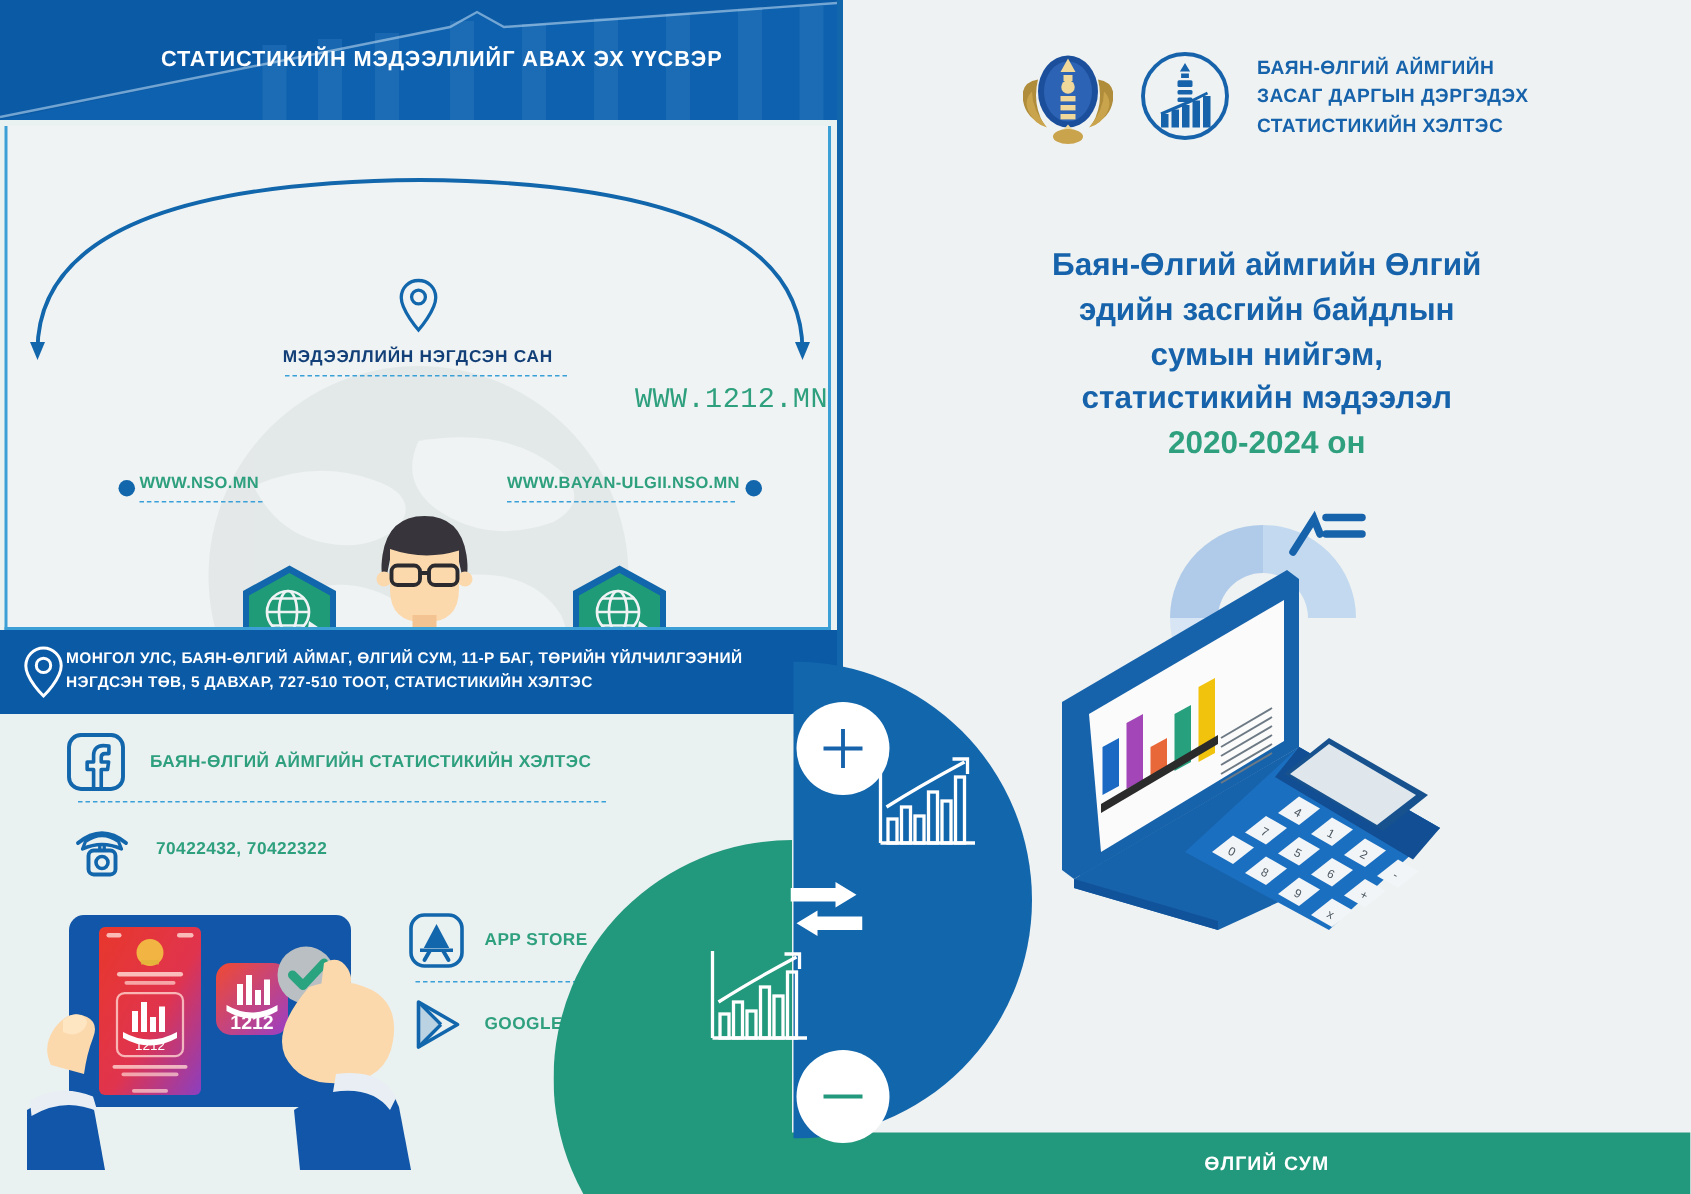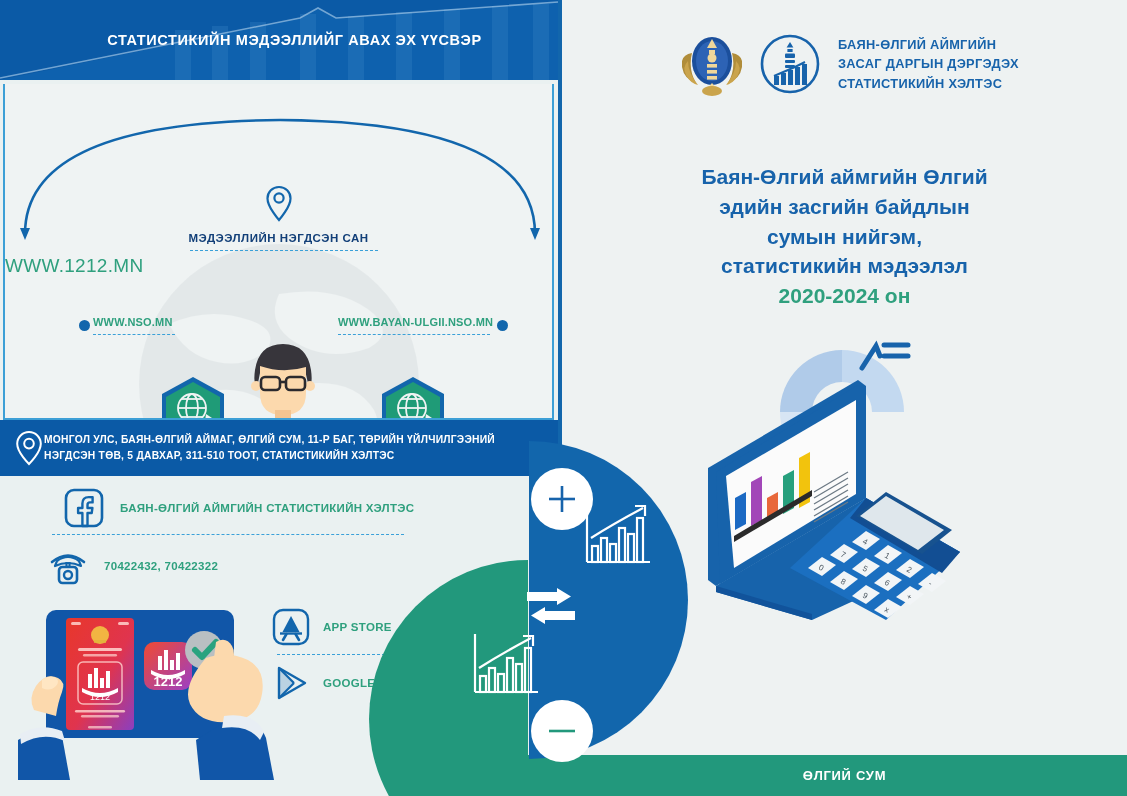--- a/index.html
+++ b/index.html
@@ -57,22 +57,22 @@
   }
   .db-label {
     position:absolute; left:0; right:0; top:148px; text-align:center;
     font-size:11.5px; font-weight:bold; color:#123f78; letter-spacing:.5px;
   }
   .db-dash {
     position:absolute; left:185px; top:166px; width:188px; height:0;
     border-top:1.5px dashed #3aa0d8;
   }
   .db-url {
-    position:absolute; left:0; right:0; top:171px; text-align:left;
-    font-size:19px; color:#2fa07e; letter-spacing:.3px;
+    position:absolute; left:0; right:0; top:171px; text-align:right;
+    font-size:19px; color:#2fa07e; letter-spacing:.3px;font-family:Liberation Mono, monospace;
   }
   .url-left {
     position:absolute; left:88px; top:232px;
     font-size:11px; color:#2fa07e; font-weight:bold; letter-spacing:.2px;
   }
   .url-left-dash {
     position:absolute; left:88px; top:250px; width:82px; height:0;
     border-top:1.5px dashed #3aa0d8;
   }
   .url-right {
@@ -94,21 +94,21 @@
   .addr-band {
     position:absolute; left:0; top:420px; width:558px; height:56px;
     background:#0b5aa6; color:#fff;
     display:flex; align-items:center; padding:0 14px;
   }
   .addr-text { font-size:10.3px; font-weight:bold; line-height:1.55; letter-spacing:.25px; }
 
   
   .contacts { position:absolute; left:0; top:476px; width:558px; height:320px; }
   .ct-row { position:absolute; display:flex; align-items:center; gap:16px; }
-  .ct-fb { left:64px; top:12px; }
+  .ct-fb { left:44px; top:12px; }
   .ct-ph { left:48px; top:70px; }
   .ct-label { font-size:11.5px; font-weight:bold; color:#2fa07e; letter-spacing:.3px; }
   .ct-phone { font-size:11.5px; font-weight:bold; color:#2fa07e; letter-spacing:.3px; }
   .ct-dash {
     position:absolute; left:52px; top:58px; width:352px; height:0;
     border-top:1.5px dashed #3aa0d8;
   }
 
   .store-as { position:absolute; left:272px; top:132px; display:flex; align-items:center; gap:13px; }
   .store-gp { position:absolute; left:272px; top:188px; display:flex; align-items:center; gap:13px; }
@@ -309,21 +309,21 @@
       </svg>
     </div>
 
     <div class="addr-band">
       <svg width="30" height="36" viewBox="0 0 30 36">
         <path d="M15 2 C8.5 2 3.2 7.3 3.2 13.8 C3.2 22.6 15 34 15 34 C15 34 26.8 22.6 26.8 13.8 C26.8 7.3 21.5 2 15 2 Z" fill="none" stroke="#fff" stroke-width="2"></path>
         <circle cx="15" cy="13.6" r="4.8" fill="none" stroke="#fff" stroke-width="2"></circle>
       </svg>
       <div class="addr-text">
         <div>МОНГОЛ УЛС, БАЯН-ӨЛГИЙ АЙМАГ, ӨЛГИЙ СУМ, 11-Р БАГ, ТӨРИЙН ҮЙЛЧИЛГЭЭНИЙ</div>
-        <div>НЭГДСЭН ТӨВ, 5 ДАВХАР, 311-510 ТООТ, СТАТИСТИКИЙН ХЭЛТЭС</div>
+        <div>НЭГДСЭН ТӨВ, 5 ДАВХАР, 727-510 ТООТ, СТАТИСТИКИЙН ХЭЛТЭС</div>
       </div>
     </div>
 
     <div class="contacts">
 
       <div class="ct-row ct-fb">
         <svg width="40" height="40" viewBox="0 0 40 40">
           <rect x="2" y="2" width="36" height="36" rx="8" fill="none" stroke="#1266ac" stroke-width="2.6"></rect>
           <path d="M23.5 38 v-13 h4.2 l.7 -5 h-4.9 v-3.1 c0 -1.5 .4 -2.5 2.5 -2.5 h2.6 V9.3 c-.5 -.07 -2 -.22 -3.8 -.22 c-3.8 0 -6.4 2.3 -6.4 6.5 V20 h-4.3 v5 h4.3 v13z" fill="none" stroke="#1266ac" stroke-width="2.4" stroke-linejoin="round"></path>
         </svg>

